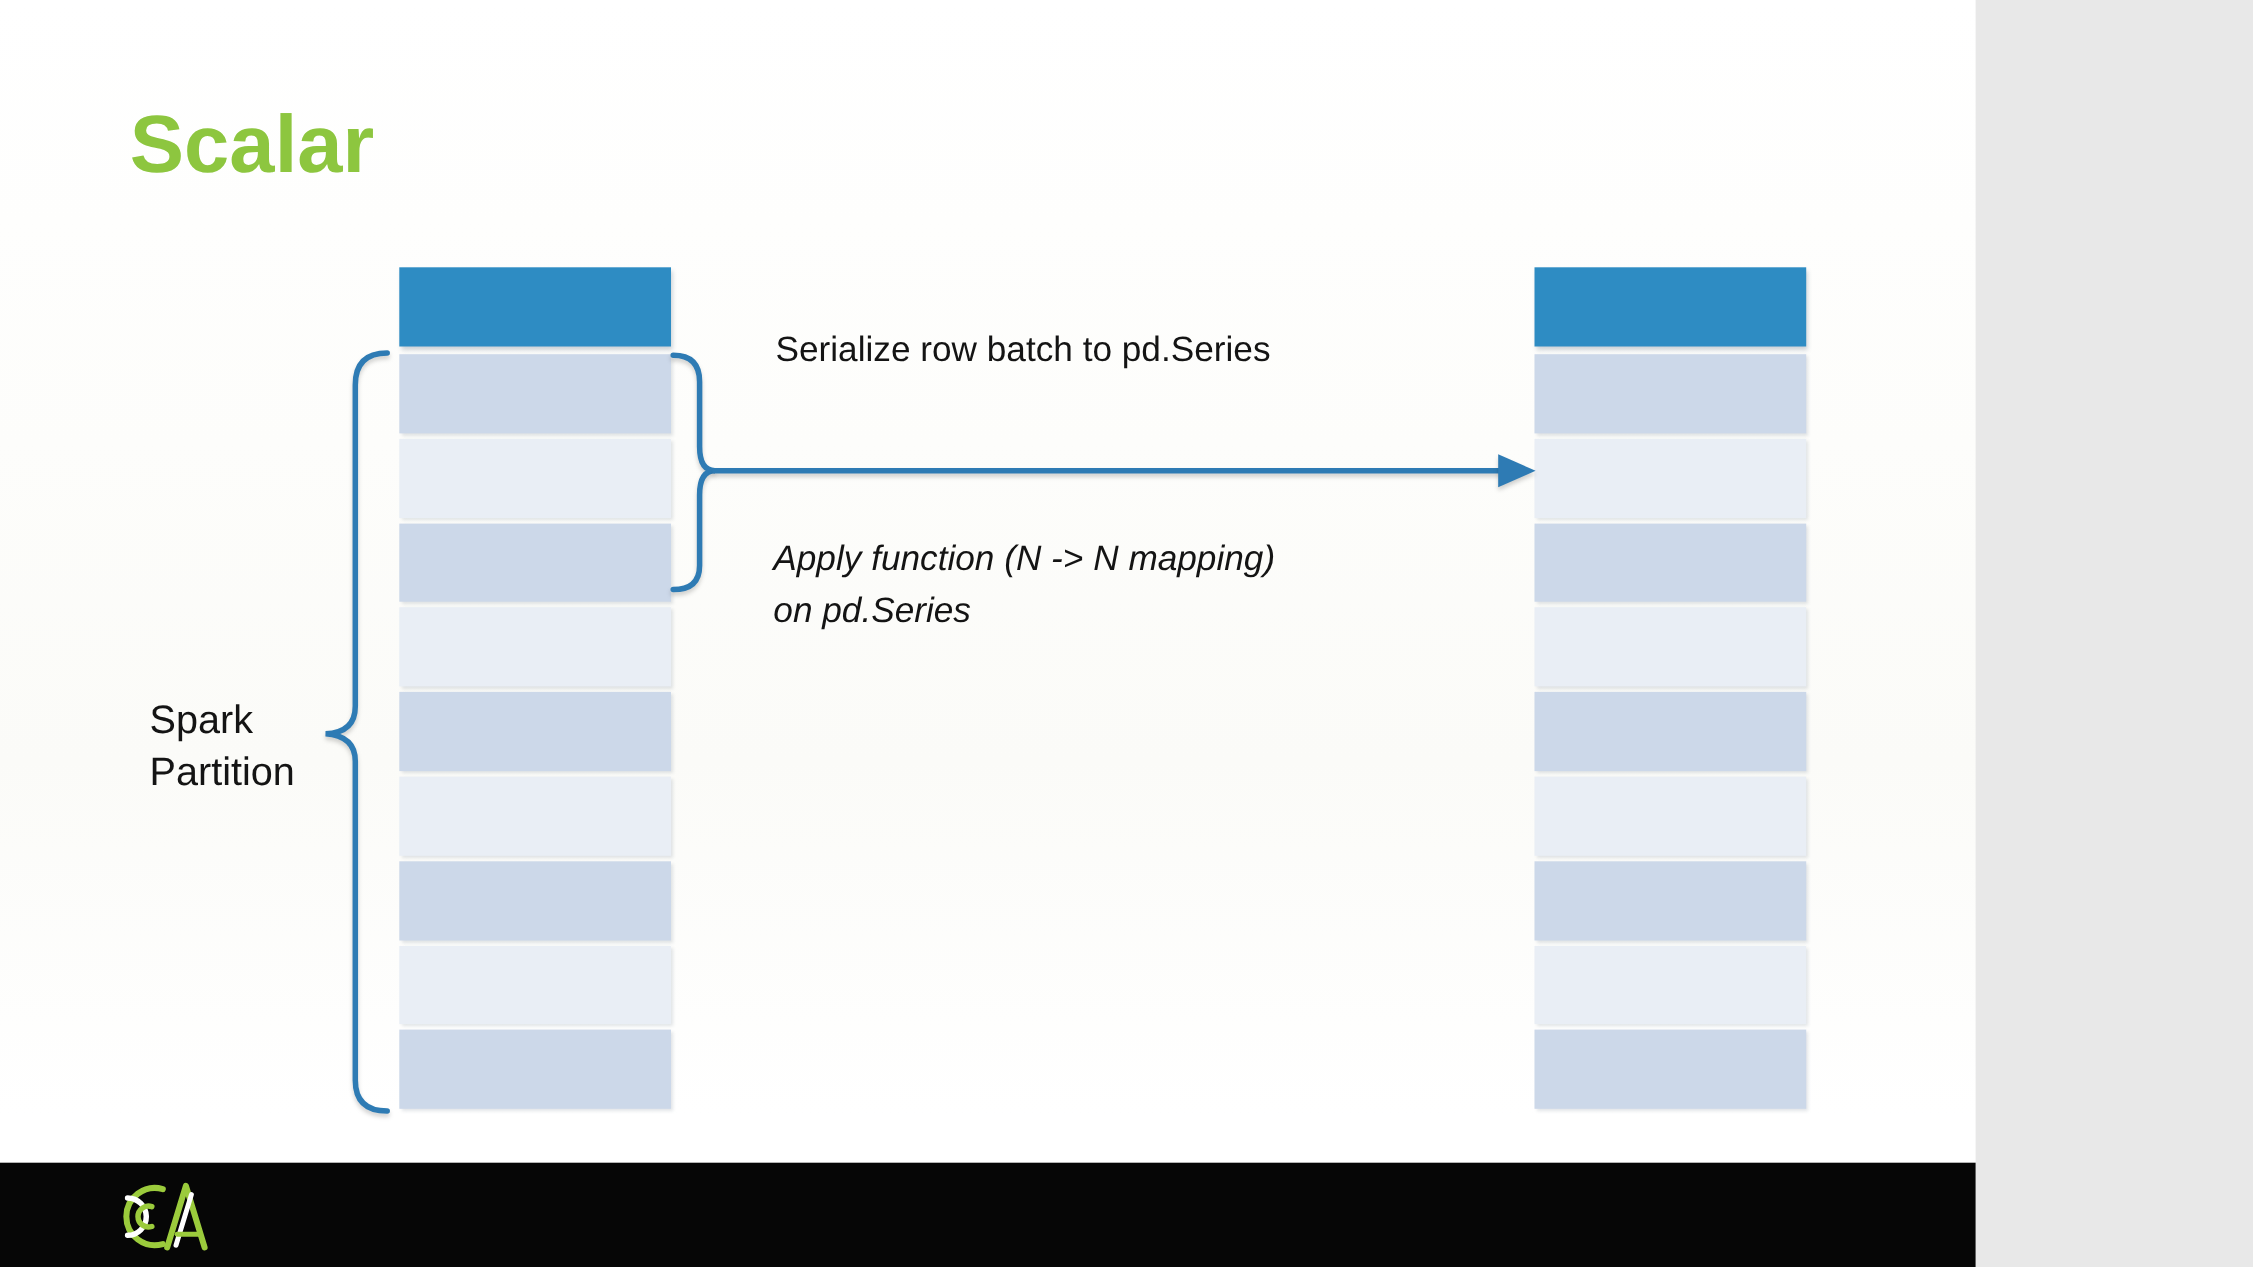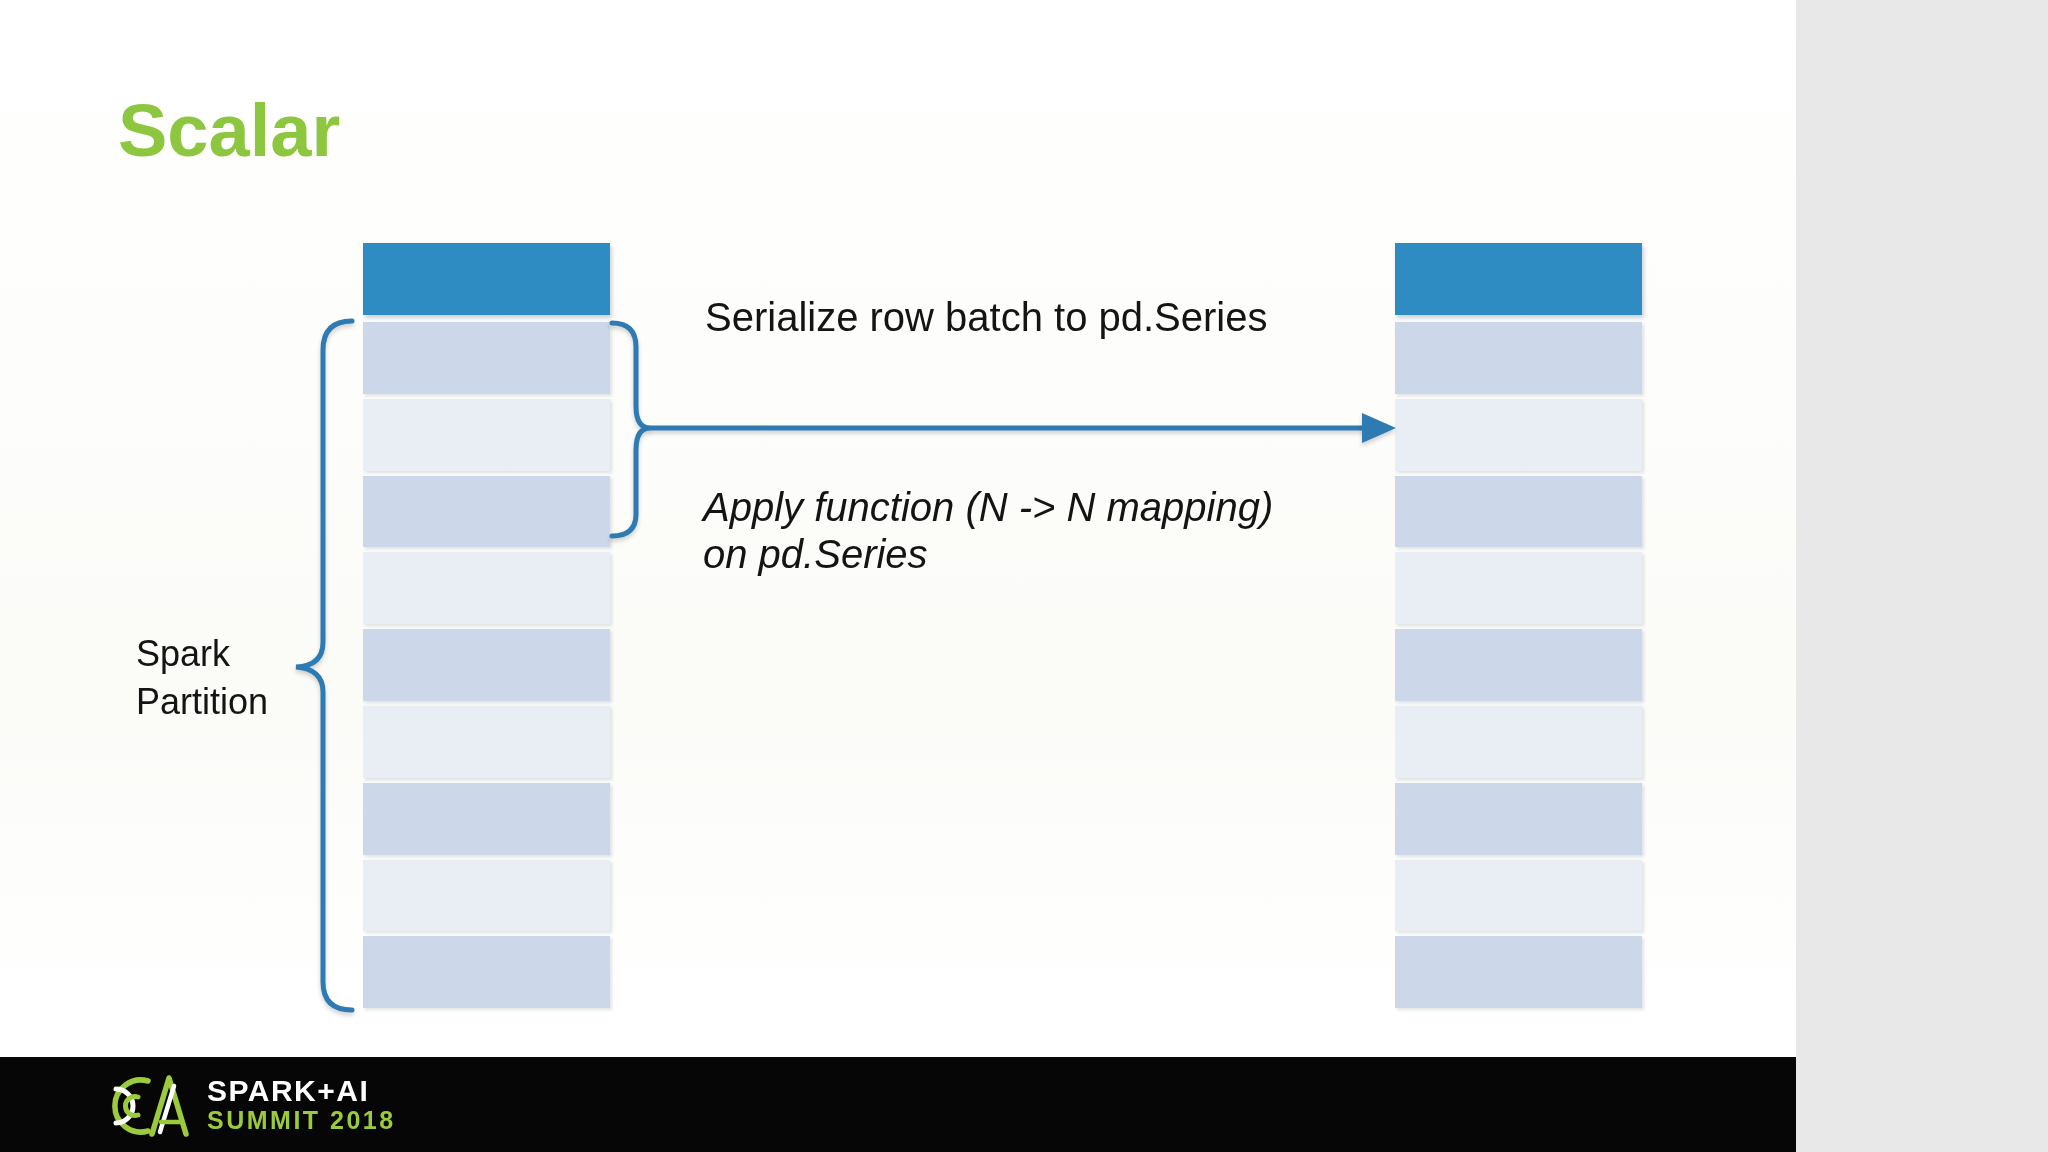--- a/index.html
+++ b/index.html
@@ -34,21 +34,21 @@
   .overlay{
     position:absolute;left:0;top:0;width:2048px;height:1152px;
     pointer-events:none;
   }
   .overlay path, .overlay line{
     fill:none;stroke:var(--arrow-blue);stroke-width:5;stroke-linecap:round;
     filter:drop-shadow(0 3px 2px rgba(0,0,0,0.18));
   }
   .overlay polygon{fill:var(--arrow-blue);filter:drop-shadow(0 3px 2px rgba(0,0,0,0.18));}
   
-  .dlabel{position:absolute;color:#141414;font-size:40px;line-height:47px;}
+  .dlabel{position:absolute;color:#141414;font-size:32px;line-height:47px;}
   .dlabel.serialize{left:705px;top:294px;}
   .dlabel.serialize .l2{padding-left:14px;}
   .dlabel.apply{left:703px;top:484px;font-style:italic;}
   .dlabel.partition{left:136px;top:630px;font-size:36px;line-height:48px;}
   
   .footer{
     position:absolute;left:0;top:1057px;width:2048px;height:95px;
     background:var(--footer-bg);
     display:flex;align-items:center;
   }
@@ -127,20 +127,16 @@
     <svg class="logo-mark" width="100" height="70" viewBox="0 0 100 70">
 
       <path d="M 53 11 A 26 26 0 1 0 53 61" fill="none" stroke="#9BCB3C" stroke-width="5.5" stroke-linecap="round"></path>
       <path d="M 21 19 A 17 17 0 1 1 21 53" fill="none" stroke="#ffffff" stroke-width="5" stroke-linecap="round"></path>
       <path d="M 43 27 A 9.5 9.5 0 1 0 43 45" fill="none" stroke="#9BCB3C" stroke-width="5" stroke-linecap="round"></path>
 
       <path d="M 57 64 L 74 8 L 91 64" fill="none" stroke="#9BCB3C" stroke-width="5.5" stroke-linecap="round" stroke-linejoin="round"></path>
       <path d="M 65 62 L 79 16" fill="none" stroke="#ffffff" stroke-width="4.5" stroke-linecap="round"></path>
       <path d="M 66 52 L 86 52" fill="none" stroke="#9BCB3C" stroke-width="4.5" stroke-linecap="round"></path>
     </svg>
-    <div class="logo-text">
-      <div class="logo-title">SPARK+AI</div>
-      <div class="logo-subtitle">SUMMIT 2018</div>
-    </div>
     <div class="page-number">52</div>
   </div>
 
 </div>
 
 </body></html>

